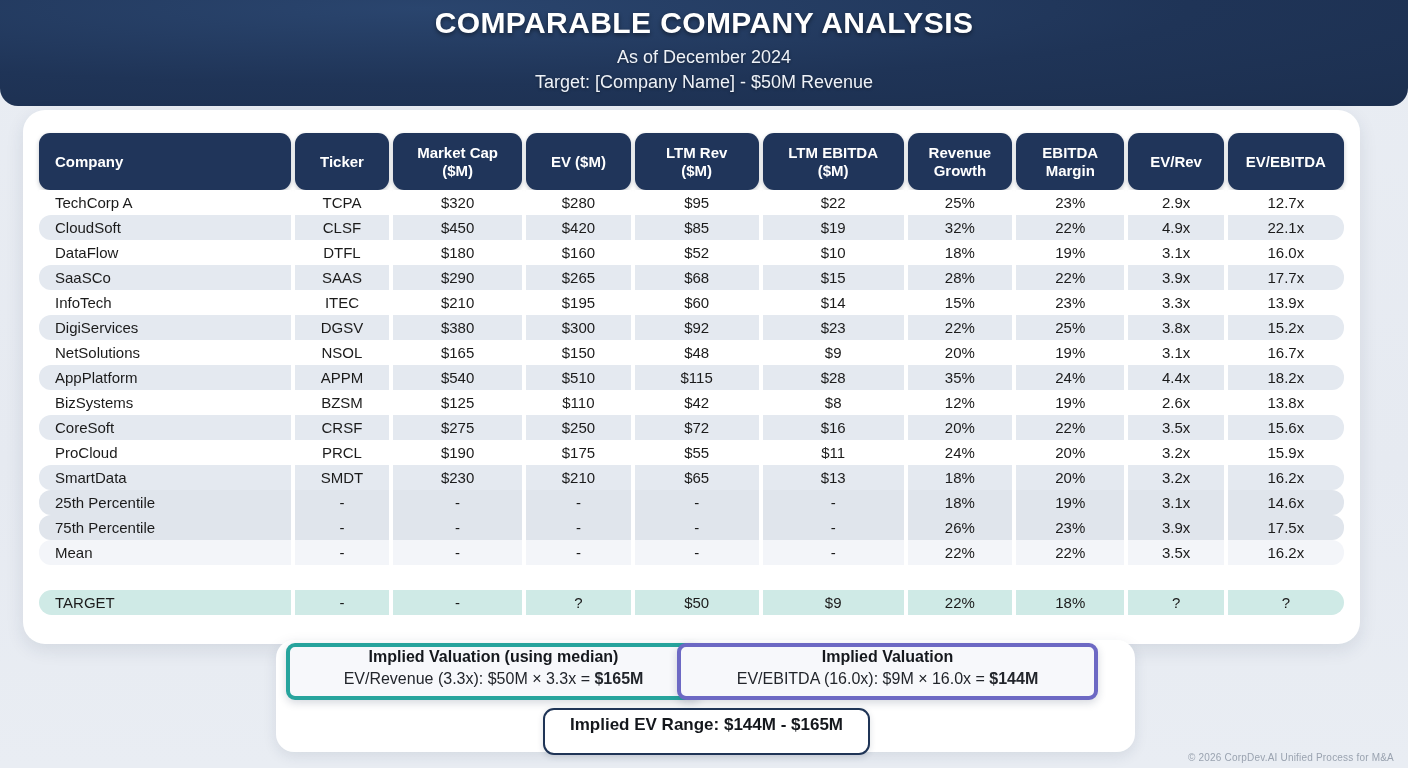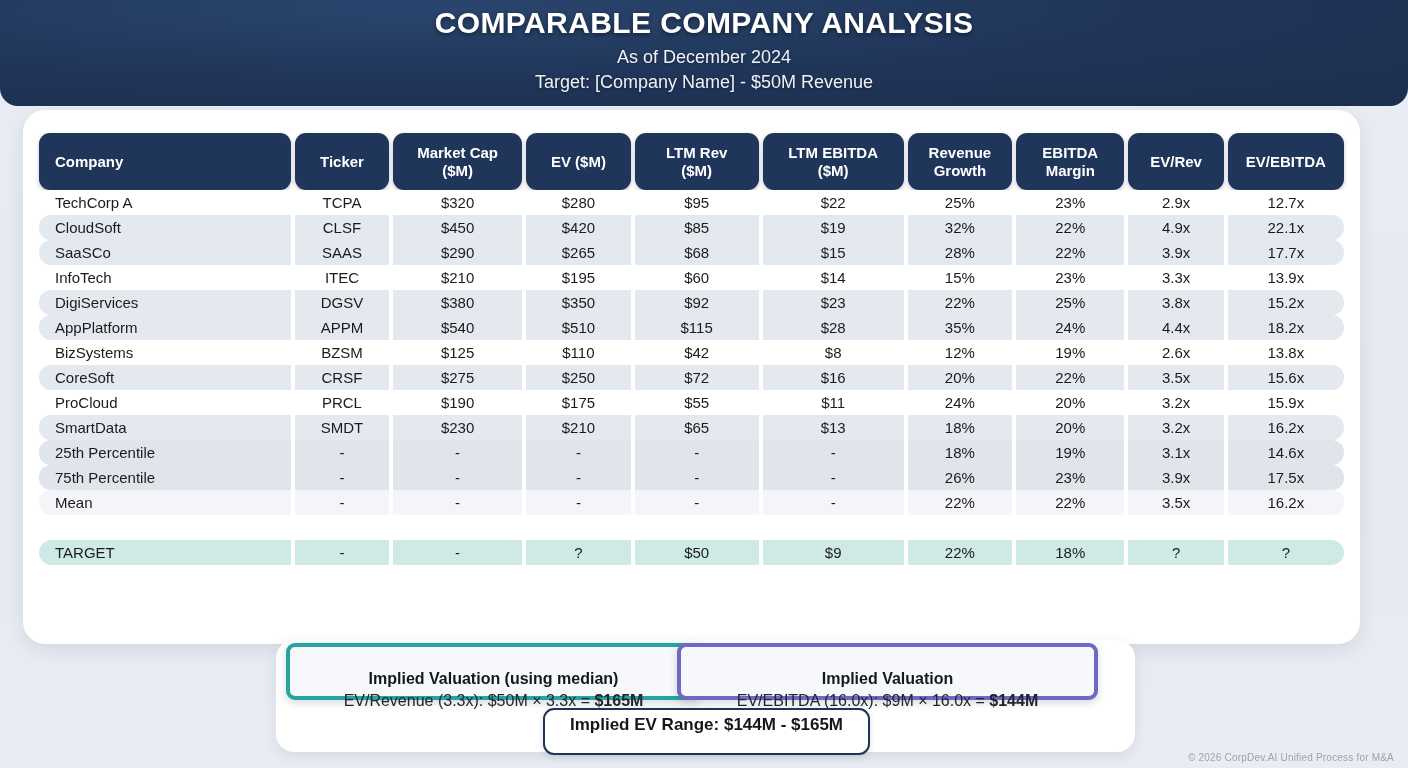--- a/index.html
+++ b/index.html
@@ -127,21 +127,21 @@
     background: #ffffff;
     border-radius: 18px;
     box-shadow: 0 4px 14px rgba(30,45,75,0.10);
   }
 
   .val-box {
     position: absolute;
     border-radius: 9px;
     background: #f7f8fb;
     text-align: center;
-    padding-top: 22px;
+    padding-top: 0;
   }
   .val-box .vb-title {
     font-size: 16px;
     font-weight: bold;
     color: #15181d;
     line-height: 1.25;
   }
   .val-box .vb-sub {
     font-size: 16px;
     color: #22252b;
@@ -244,20 +244,32 @@
             <td>CLSF</td>
             <td>$450</td>
             <td>$420</td>
             <td>$85</td>
             <td>$19</td>
             <td>32%</td>
             <td>22%</td>
             <td>4.9x</td>
             <td>22.1x</td>
           </tr>
+          <tr class="plain">
+            <td class="col-company">DataFlow</td>
+            <td>DTFL</td>
+            <td>$180</td>
+            <td>$160</td>
+            <td>$52</td>
+            <td>$10</td>
+            <td>18%</td>
+            <td>19%</td>
+            <td>3.1x</td>
+            <td>16.0x</td>
+          </tr>
           <tr class="alt">
             <td class="col-company">SaaSCo</td>
             <td>SAAS</td>
             <td>$290</td>
             <td>$265</td>
             <td>$68</td>
             <td>$15</td>
             <td>28%</td>
             <td>22%</td>
             <td>3.9x</td>
@@ -272,27 +284,39 @@
             <td>$14</td>
             <td>15%</td>
             <td>23%</td>
             <td>3.3x</td>
             <td>13.9x</td>
           </tr>
           <tr class="alt">
             <td class="col-company">DigiServices</td>
             <td>DGSV</td>
             <td>$380</td>
-            <td>$350</td>
+            <td>$300</td>
             <td>$92</td>
             <td>$23</td>
             <td>22%</td>
             <td>25%</td>
             <td>3.8x</td>
             <td>15.2x</td>
+          </tr>
+          <tr class="plain">
+            <td class="col-company">NetSolutions</td>
+            <td>NSOL</td>
+            <td>$165</td>
+            <td>$150</td>
+            <td>$48</td>
+            <td>$9</td>
+            <td>20%</td>
+            <td>19%</td>
+            <td>3.1x</td>
+            <td>16.7x</td>
           </tr>
           <tr class="alt">
             <td class="col-company">AppPlatform</td>
             <td>APPM</td>
             <td>$540</td>
             <td>$510</td>
             <td>$115</td>
             <td>$28</td>
             <td>35%</td>
             <td>24%</td>

